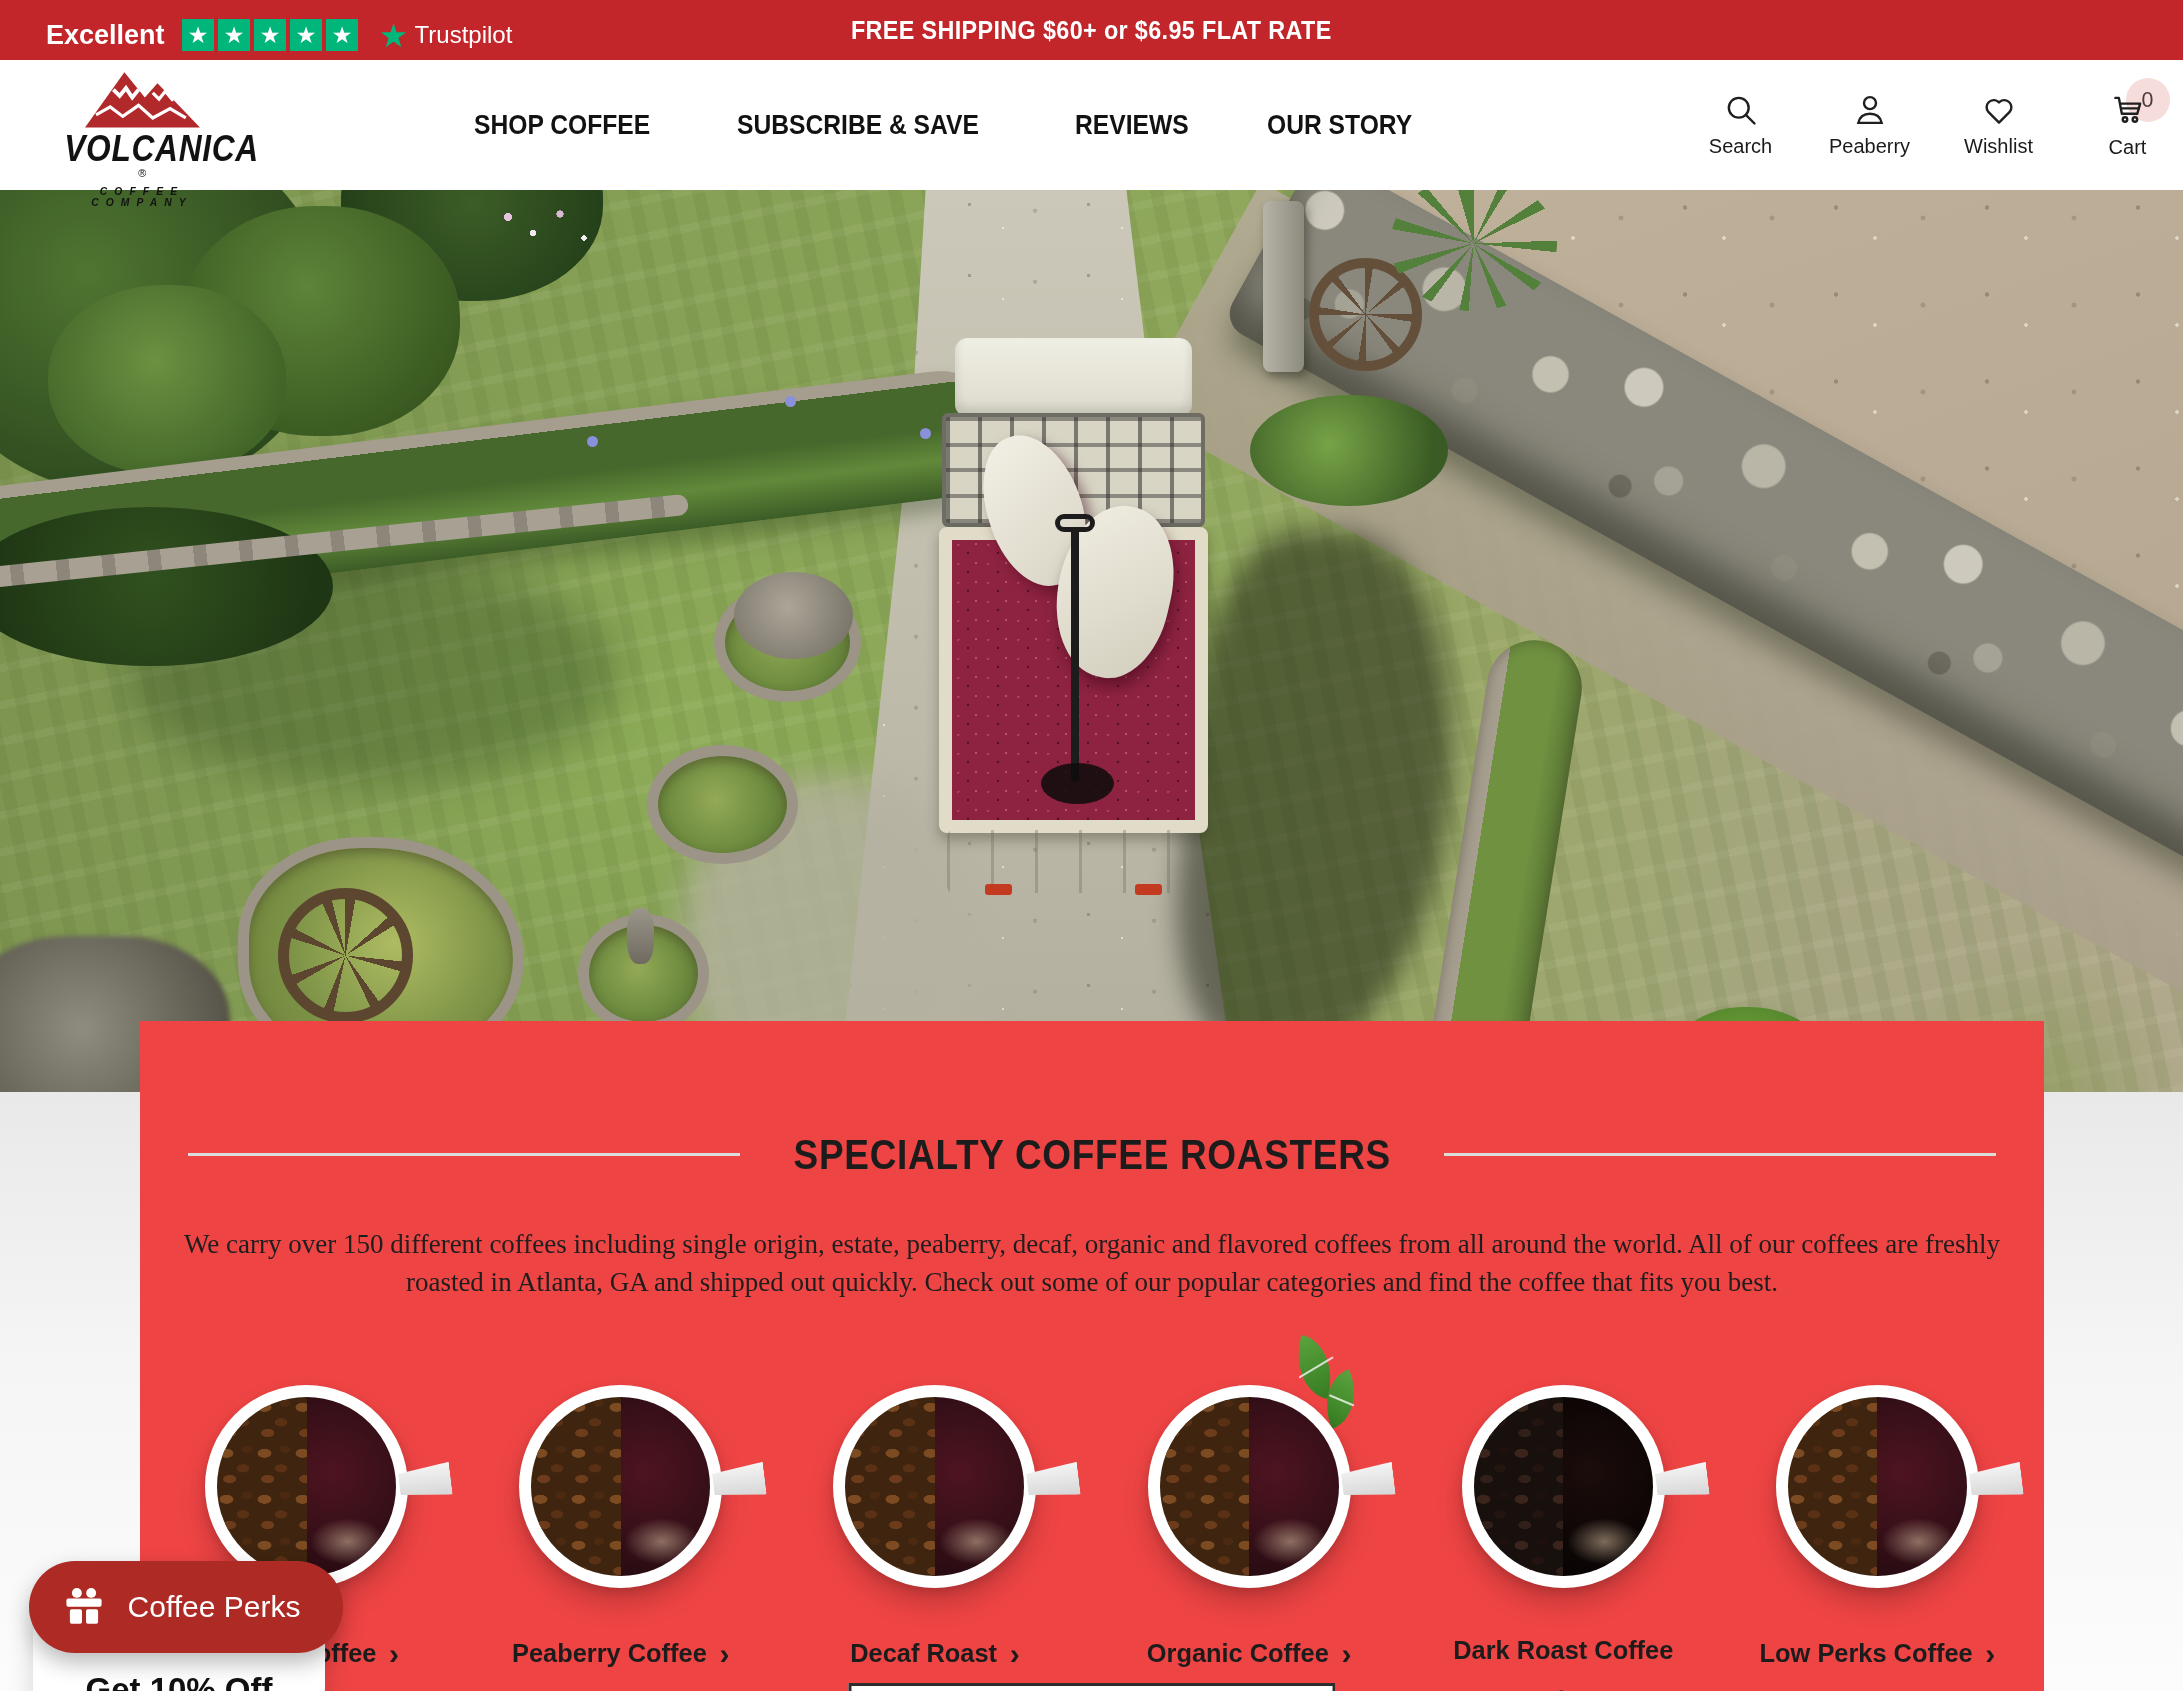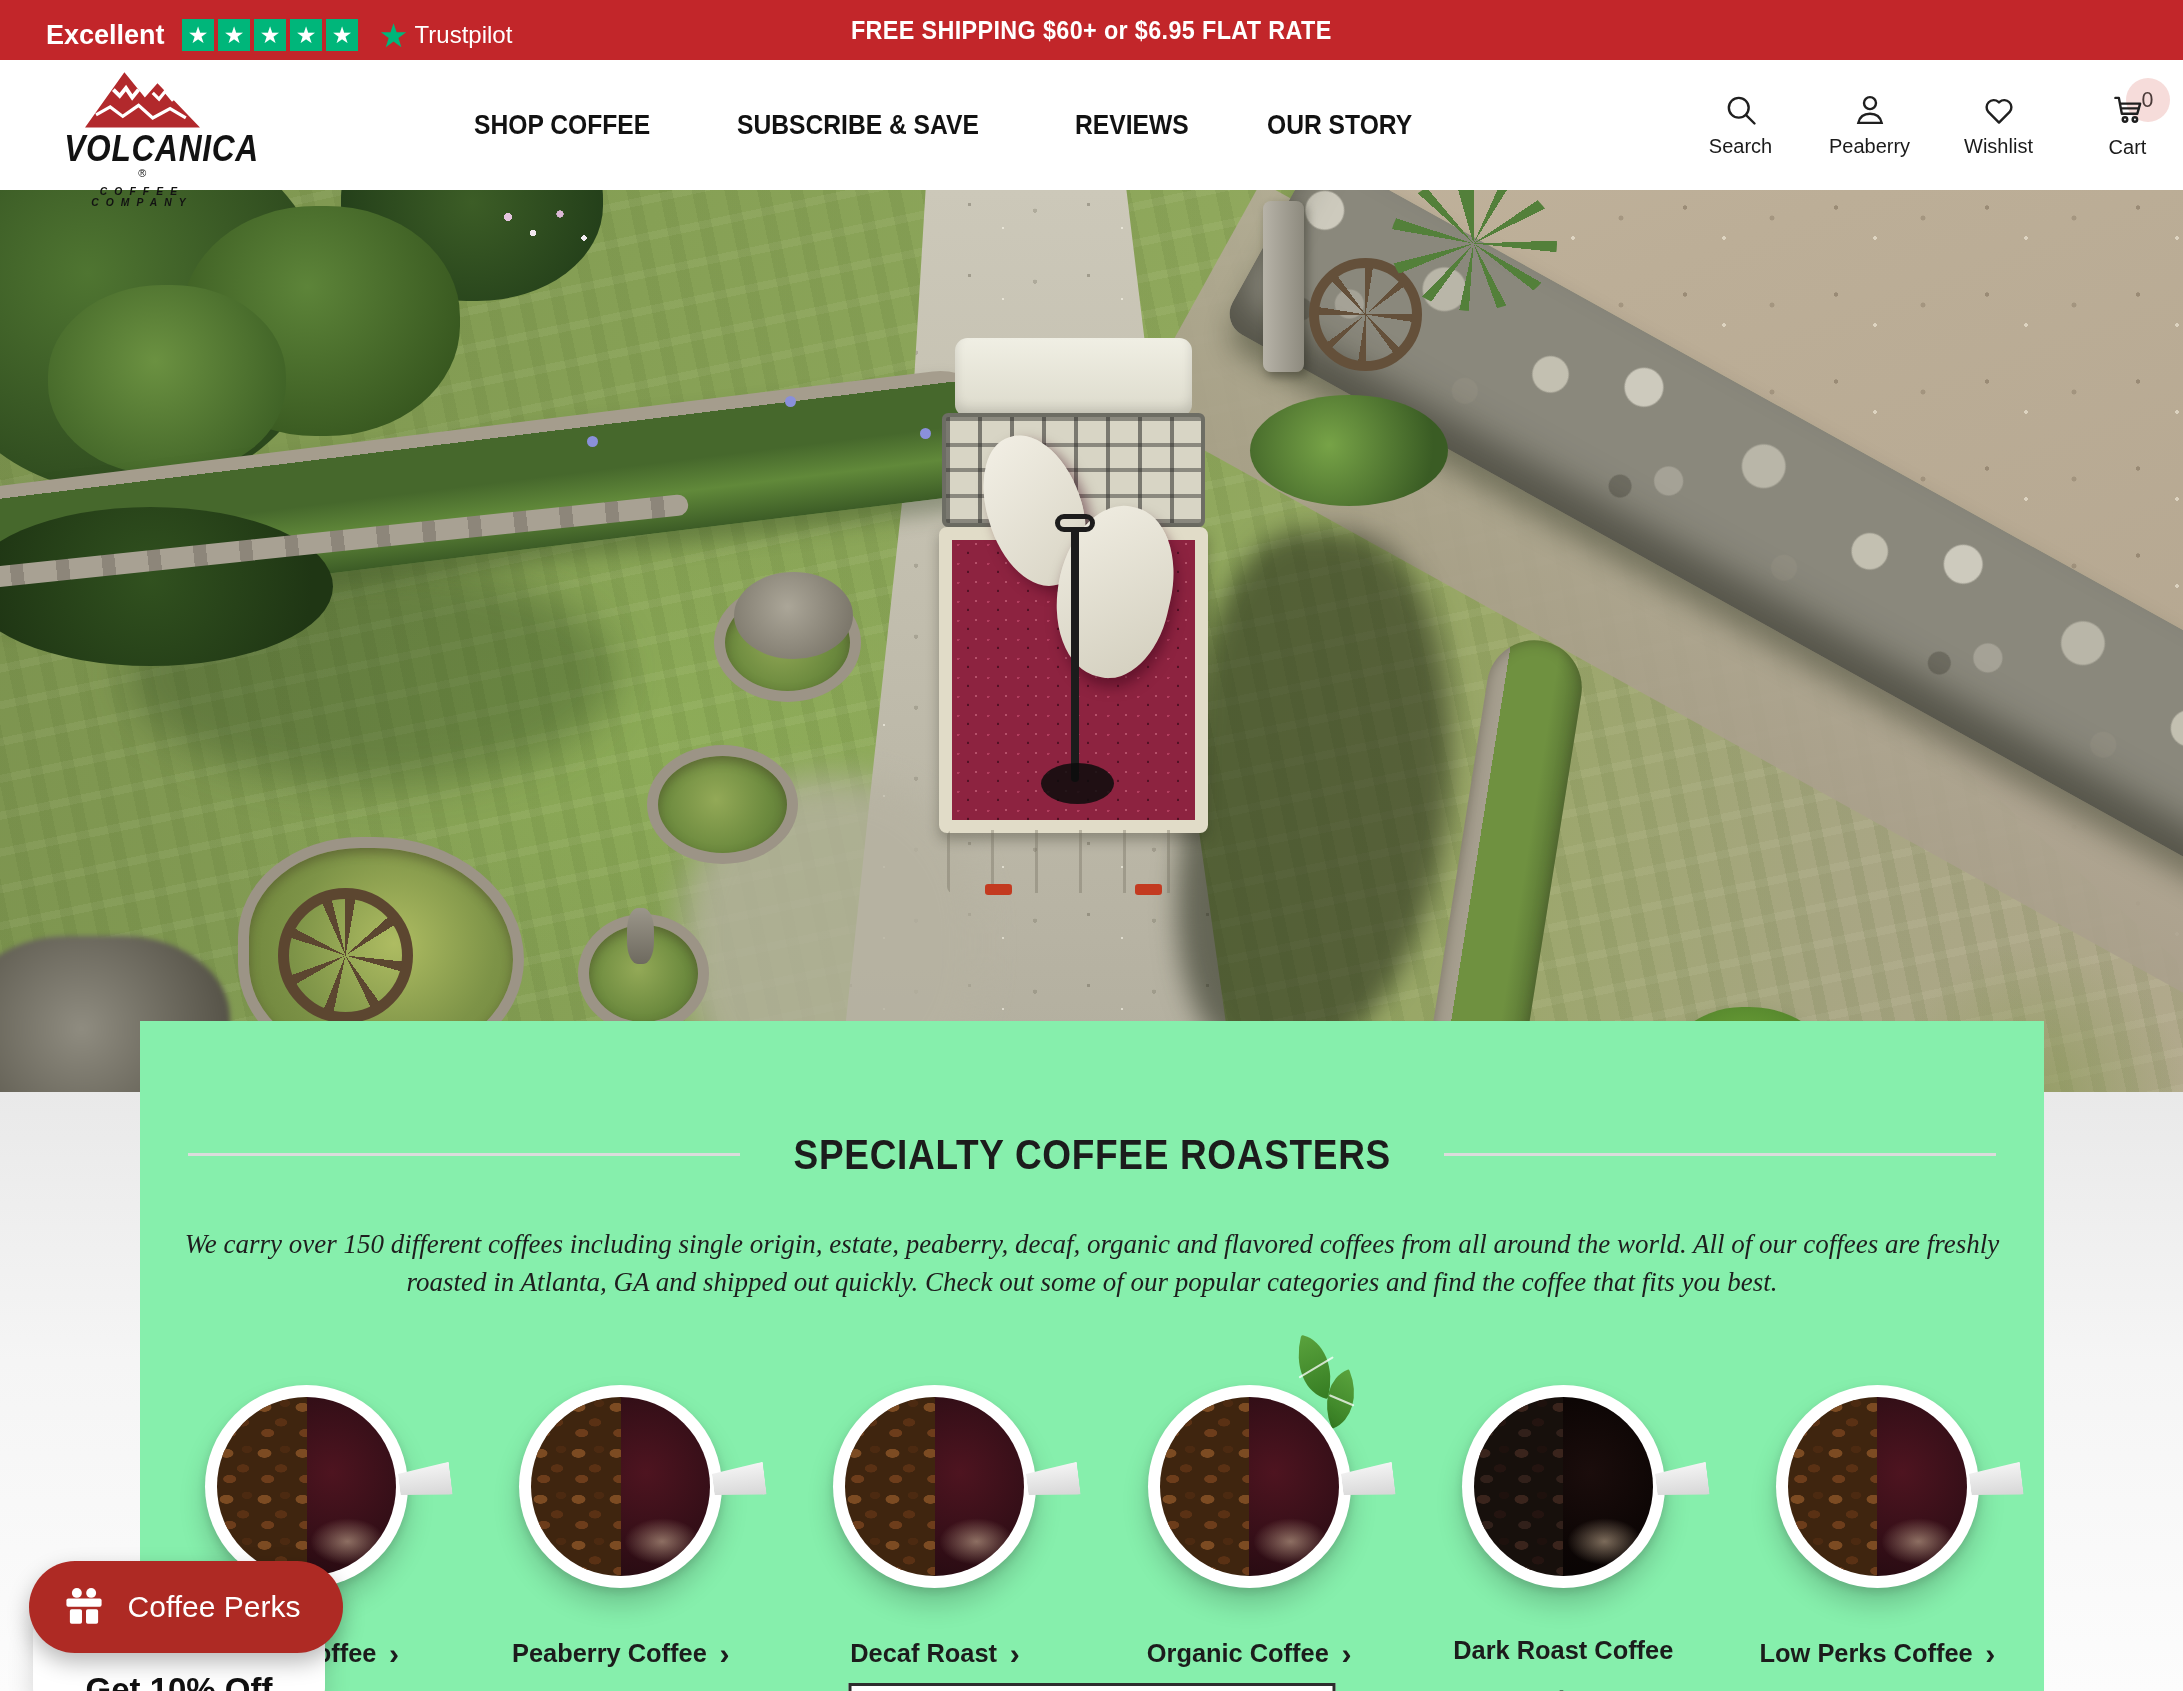--- a/index.html
+++ b/index.html
@@ -181,27 +181,27 @@
   .tail-light-r { top: 546px; right: 46px; width: 27px; height: 11px; background: #c33a20; border-radius: 3.2px; }
   .truck-shadow { left: 1188px; top: 341px; width: 262px; height: 524px; border-radius: 35% 65% 55% 45%;
     background: rgba(24, 30, 15, .52); filter: blur(12.7px); transform: skewX(-7deg); }
 
   
   .lower-bg { position: absolute; top: 1092px; left: 0; width: 2183px; height: 599px;
     background: linear-gradient(180deg, #e9e9e9 0%, #f5f5f5 45%, #fcfcfc 100%); z-index: 2; }
 
   
   .content-card { position: absolute; left: 140px; top: 1021px; width: 1904px; height: 670px;
-    background: #86efac; z-index: 5; }
+    background: #ef4444; z-index: 5; }
   .section-head { margin-top: 109px; display: flex; align-items: center; padding: 0 48px; }
   .head-line { flex: 1; height: 2.4px; background: #dcdcdc; }
   .section-title { font-size: 43px; font-weight: bold; color: #1c1c1c; letter-spacing: 0.8px;
     white-space: nowrap; transform: scaleX(0.86); margin: 0 4.8px; }
   .section-desc { margin: 46px auto 0; width: 1825px; text-align: center;
-    font-family: "Liberation Serif", serif; font-style: italic; font-size: 27px;
+    font-family: "Liberation Serif", serif; font-size: 27px;
     color: #1e1e1e; line-height: 1.42; }
   .categories { display: flex; margin-top: 51px; padding: 0 9.5px; }
   .category { flex: 1; display: flex; flex-direction: column; align-items: center; cursor: pointer; }
   .cup { position: relative; width: 203px; height: 203px; margin-top: 32px; }
   .cup-body { position: absolute; inset: 0; border-radius: 50%; background: #ffffff;
     box-shadow: 0 16px 27px rgba(0,0,0,.18), 0 4px 8px rgba(0,0,0,.12); }
   .cup-inner { position: absolute; inset: 12px; border-radius: 50%; overflow: hidden; }
   .cup-beans { position: absolute; top: 0; left: 0; width: 50%; height: 100%;
     background-color: #3f250f;
     background-image:

